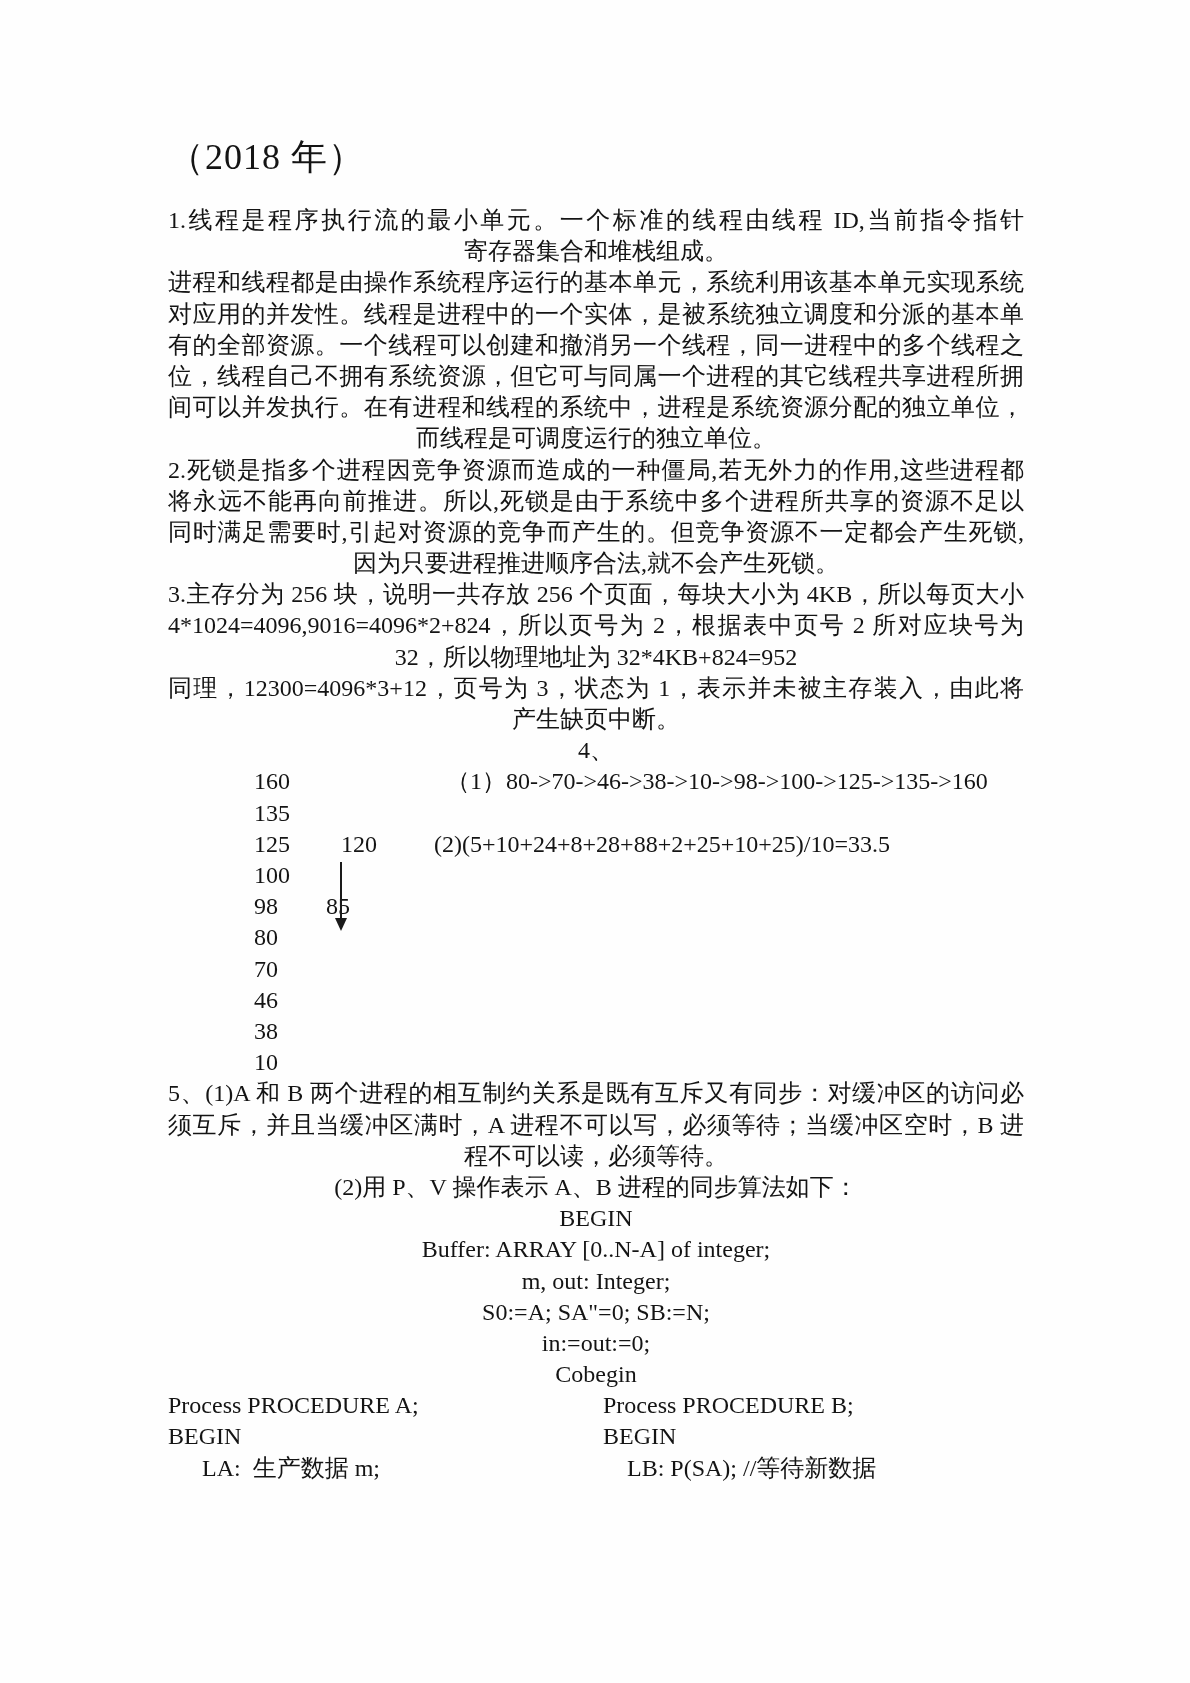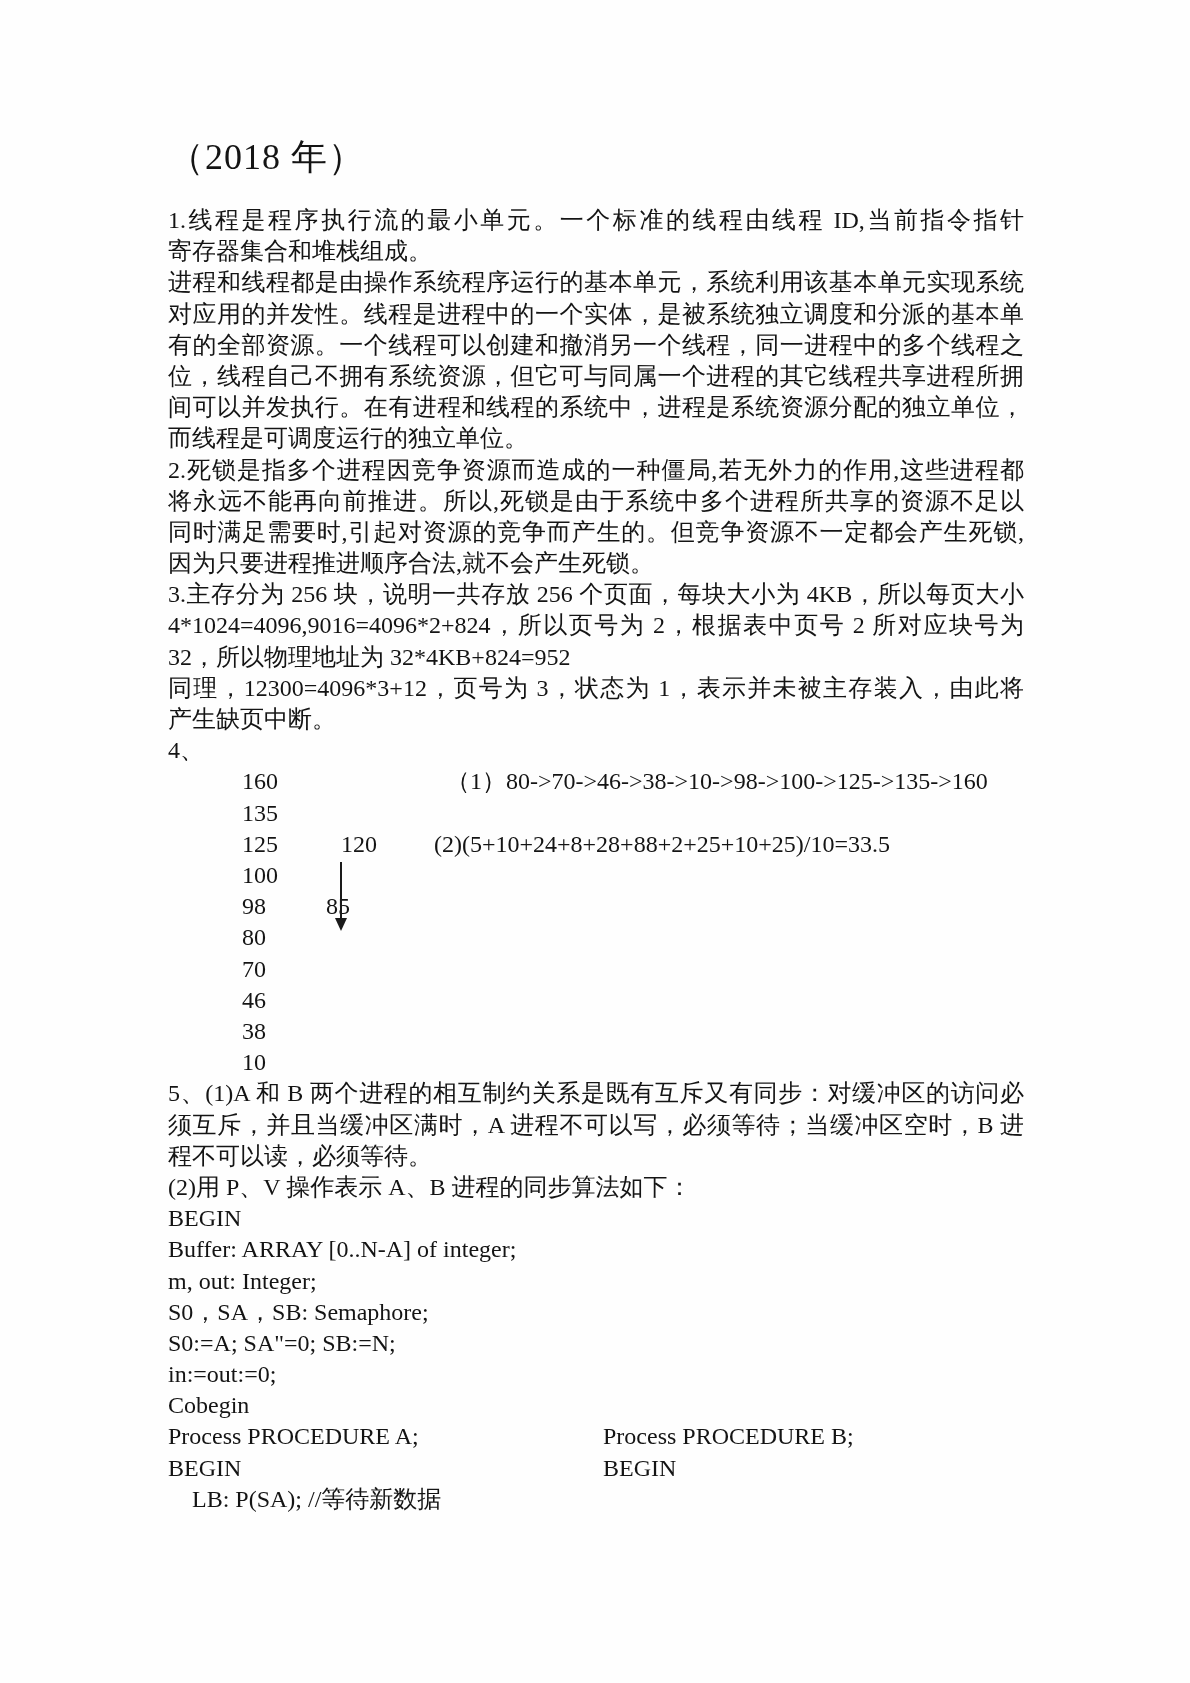--- a/index.html
+++ b/index.html
@@ -11,30 +11,30 @@
   .page{position:absolute;left:0;top:0;width:1190px;height:1683px;background:#fefefe;}
   .title{
     position:absolute;left:168px;top:140px;
     font-size:36px;line-height:34px;letter-spacing:1px;white-space:nowrap;
   }
   .body{
     position:absolute;left:168px;top:205px;width:856px;
     font-size:24px;
   }
   .line{
-    height:31.2px;line-height:31.2px;white-space:nowrap;
+    height:31.2px;line-height:31.2px;white-space:nowrap;text-align:center;
   }
   .jline{
     white-space:normal;text-align:justify;text-align-last:justify;
     overflow:hidden;
   }
   
   .diagram{position:relative;height:312px;width:856px;}
   .dnum{position:absolute;line-height:31.2px;height:31.2px;white-space:nowrap;}
-  .col1{left:74px;font-family:Liberation Serif, serif;}
+  .col1{left:86px;font-family:Liberation Serif, serif;}
   .col2{left:158px;}
   .ans1{left:278px;}
   .ans2{left:266px;}
   .arrow-line{
     position:absolute;left:172px;top:96px;height:58px;width:0;
     border-left:2px solid #1a1a1a;z-index:2;
   }
   .arrow-head{
     position:absolute;left:167px;top:152px;width:0;height:0;z-index:2;
     border-left:6px solid transparent;border-right:6px solid transparent;
@@ -92,32 +92,32 @@
         <div class="dnum ans2" style="top: 62.4px;">(2)(5+10+24+8+28+88+2+25+10+25)/10=33.5</div>
       </div>
     <div id="body-after">
         <div class="line jline">5、(1)A 和 B 两个进程的相互制约关系是既有互斥又有同步：对缓冲区的访问必</div>
         <div class="line jline">须互斥，并且当缓冲区满时，A 进程不可以写，必须等待；当缓冲区空时，B 进</div>
         <div class="line">程不可以读，必须等待。</div>
         <div class="line">(2)用 P、V 操作表示 A、B 进程的同步算法如下：</div>
         <div class="line">BEGIN</div>
         <div class="line">Buffer: ARRAY [0..N-A] of integer;</div>
         <div class="line">m, out: Integer;</div>
-        <div class="line">S0，SA，SB: Semaphore;</div>
         <div class="line">S0:=A; SA"=0; SB:=N;</div>
         <div class="line">in:=out:=0;</div>
         <div class="line">Cobegin</div>
       </div>
     <div id="code-columns">
         <div class="code-row">
           <div class="cl">Process PROCEDURE A;</div>
           <div class="cr">Process PROCEDURE B;</div>
         </div>
         <div class="code-row">
           <div class="cl">BEGIN</div>
           <div class="cr">BEGIN</div>
         </div>
         <div class="code-row indent-row">
+          <div class="cl">LA:  生产数据 m;</div>
           <div class="cr">LB: P(SA); //等待新数据</div>
         </div>
       </div>
   </div>
 </div>
 
 </body></html>

